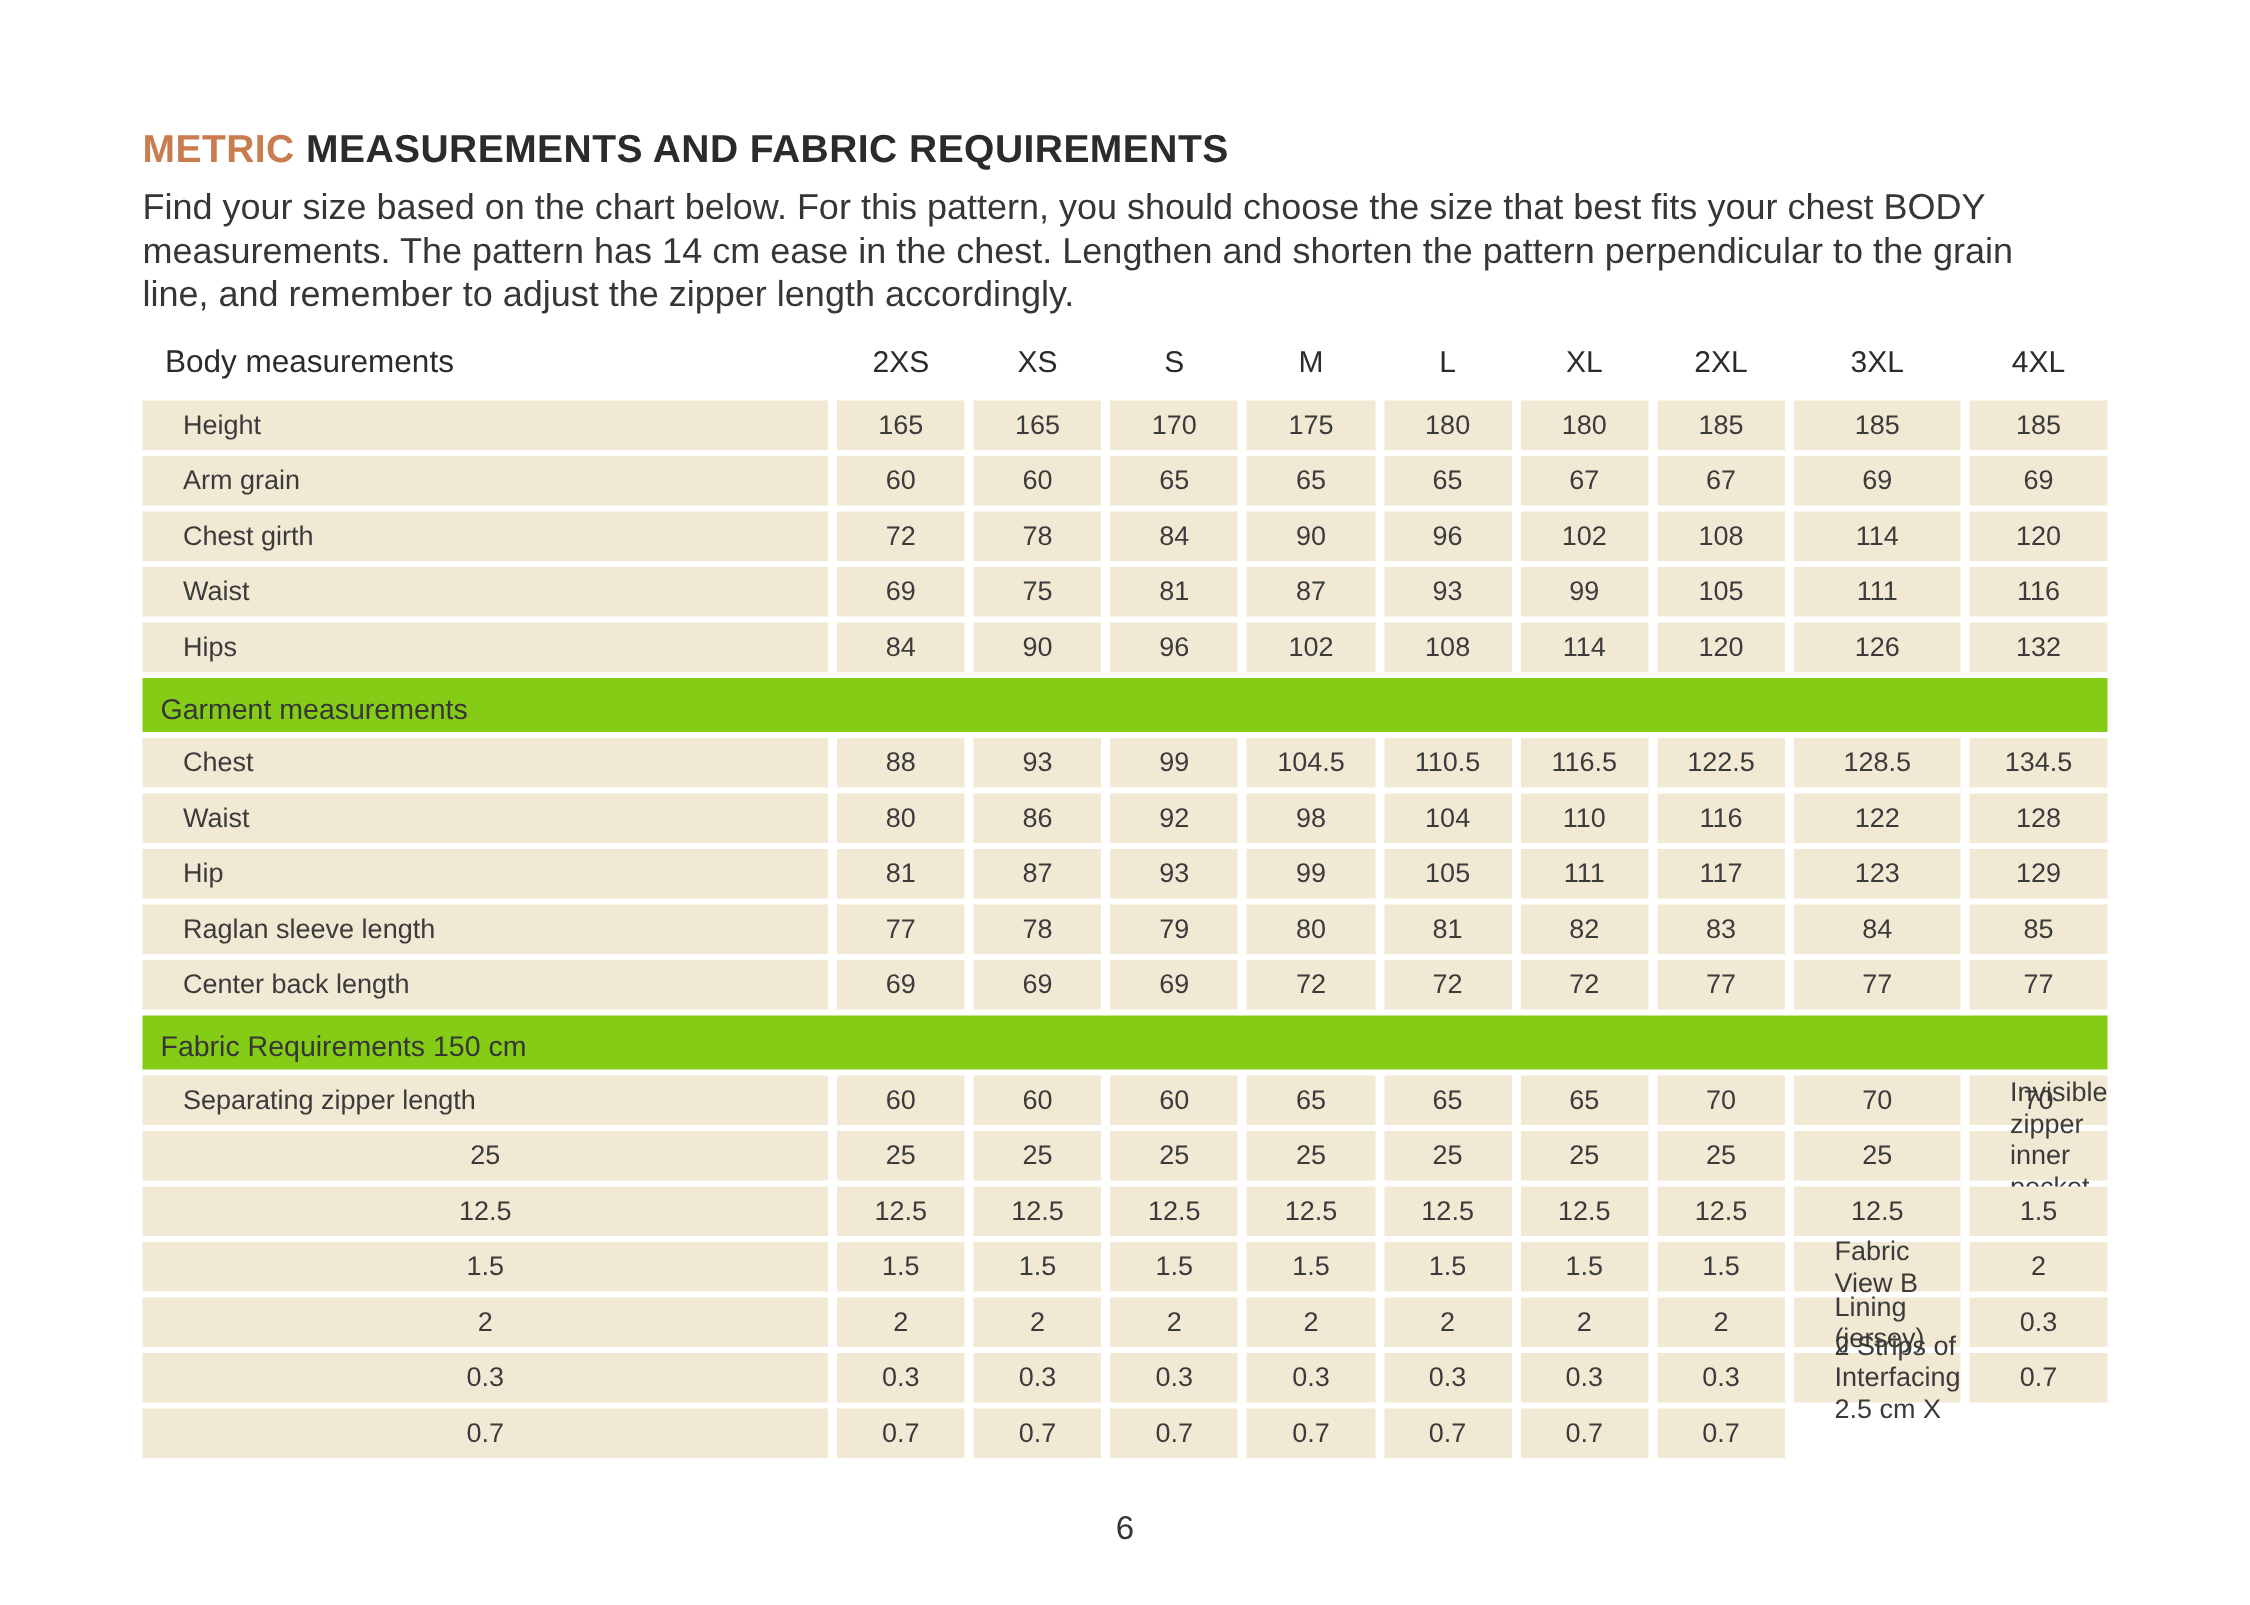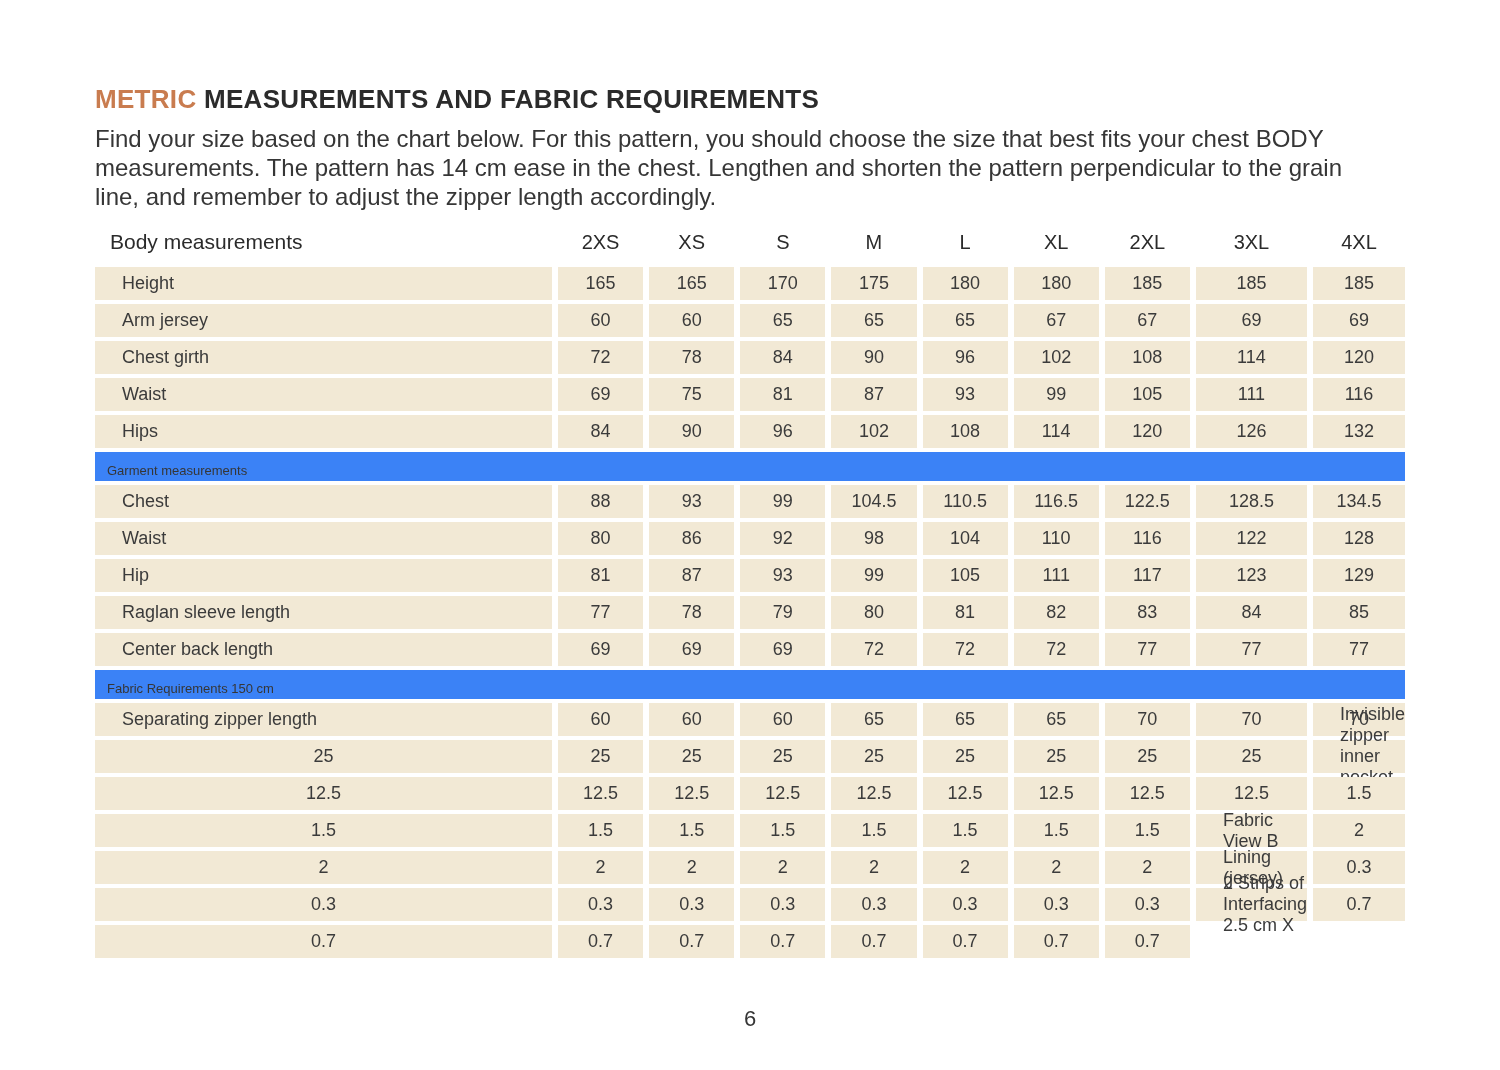--- a/index.html
+++ b/index.html
@@ -62,22 +62,22 @@
     background: var(--cell-beige);
     height: 33px;
     display: flex; align-items: center;
     font-size: 18px;
     color: #3b3b3b;
   }
   .label-cell { padding-left: 27px; justify-content: flex-start; }
   .value-cell { justify-content: center; }
   .section-row {
     grid-column: 1 / -1;
-    background: #3b82f6;
-    font-size: 13px;
+    background: #84cc16;
+    font-size: 19px;
     color: var(--text-body);
     padding: 11px 0 3px 12px;
   }
   .page-num {
     position: absolute;
     left: 95px;
     width: 1310px;
     top: 1006px;
     text-align: center;
     font-size: 22px;
@@ -112,21 +112,21 @@
       <div class="cell label-cell">Height</div>
       <div class="cell value-cell">165</div>
       <div class="cell value-cell">165</div>
       <div class="cell value-cell">170</div>
       <div class="cell value-cell">175</div>
       <div class="cell value-cell">180</div>
       <div class="cell value-cell">180</div>
       <div class="cell value-cell">185</div>
       <div class="cell value-cell">185</div>
       <div class="cell value-cell">185</div>
-      <div class="cell label-cell">Arm jersey</div>
+      <div class="cell label-cell">Arm grain</div>
       <div class="cell value-cell">60</div>
       <div class="cell value-cell">60</div>
       <div class="cell value-cell">65</div>
       <div class="cell value-cell">65</div>
       <div class="cell value-cell">65</div>
       <div class="cell value-cell">67</div>
       <div class="cell value-cell">67</div>
       <div class="cell value-cell">69</div>
       <div class="cell value-cell">69</div>
       <div class="cell label-cell">Chest girth</div>

